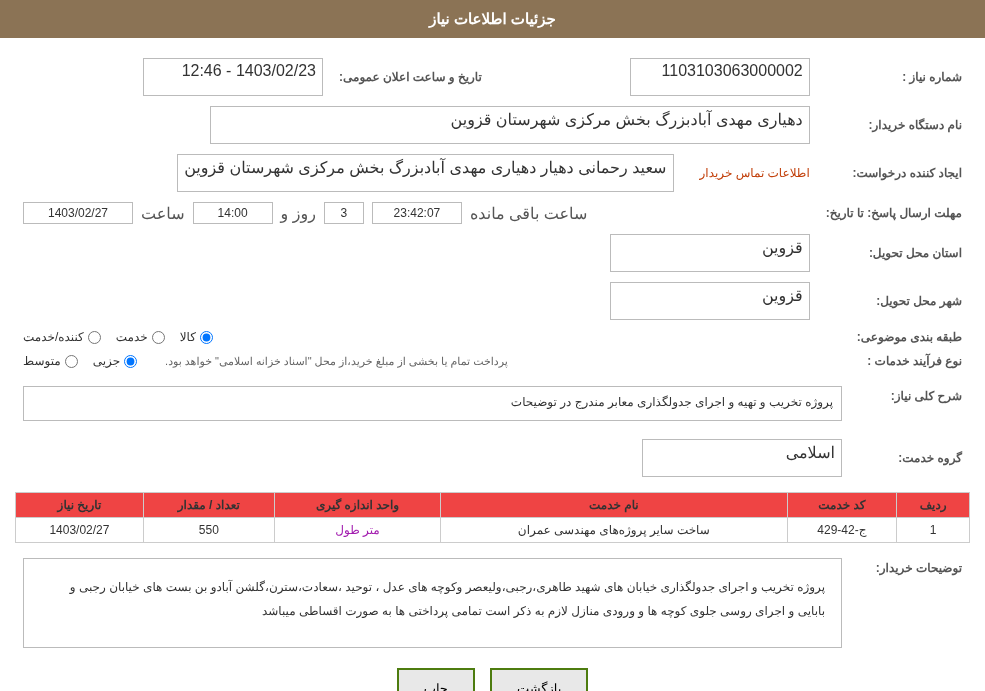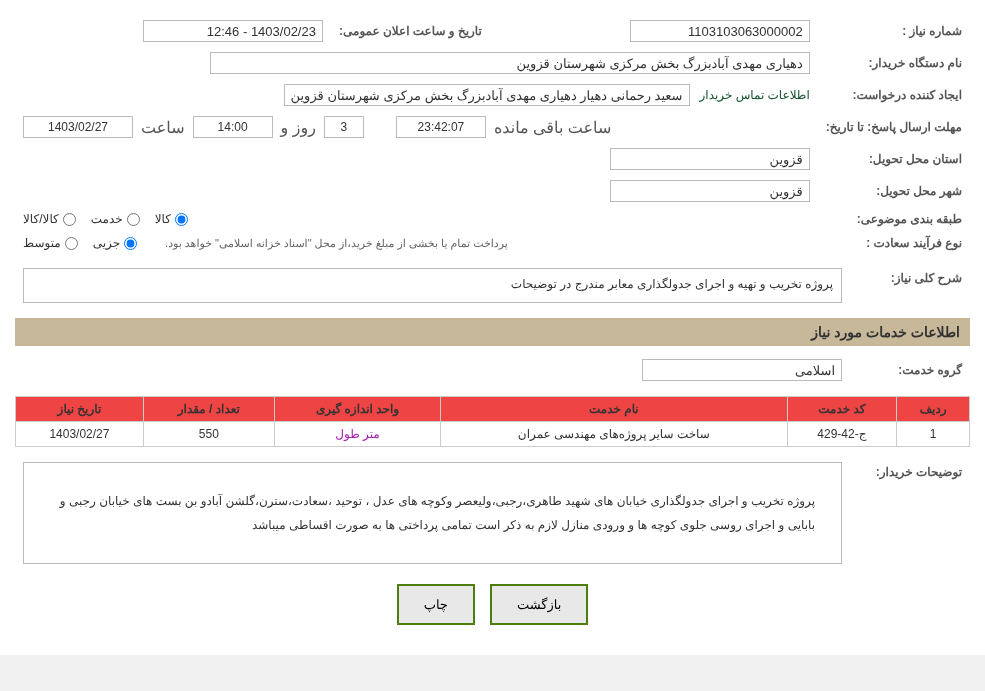--- a/index.html
+++ b/index.html
@@ -55,34 +55,34 @@
     .value-cell {
       text-align: right;
     }
     .input-box {
       border: 1px solid #bbb;
       padding: 3px 6px;
       background: #fff;
       display: inline-block;
       min-width: 180px;
       text-align: right;
-      height: 22px;
-      font-size: 13px;
+      height: 38px;
+      font-size: 16px;
     }
     .input-box-wide {
       min-width: 350px;
     }
     .row-flex {
       display: flex;
       align-items: center;
-      gap: 10px;
+      gap: 26px;
       flex-direction: row-reverse;
     }
     .contact-link {
-      color: #14532d;
+      color: #c2410c;
       text-decoration: none;
       cursor: pointer;
     }
     .date-time-row {
       display: flex;
       align-items: center;
       gap: 8px;
       flex-direction: row-reverse;
     }
     .radio-group {
@@ -113,21 +113,21 @@
     .data-table td {
       border: 1px solid #ccc;
       padding: 5px 8px;
       text-align: center;
     }
     .data-table tr:nth-child(even) {
       background: #f9f9f9;
     }
     .description-box {
       border: 1px solid #bbb;
-      padding: 26px;
+      padding: 16px;
       background: #fff;
       min-height: 50px;
       text-align: right;
       font-size: 12px;
       line-height: 1.8;
       direction: rtl;
     }
     .description-box-small {
       min-height: 35px;
       padding: 5px 8px;
@@ -168,20 +168,23 @@
     .inline-label {
       font-size: 16px;
       color: #555;
     }
   </style>
 </head>
 <body>
 
 <div class="page-wrapper">
 
+  <div class="header-bar">
+    <span>جزئیات اطلاعات نیاز</span>
+  </div>
 
   <div class="main-content">
 
     <table class="info-table">
       <tbody>
           <tr>
         <td class="label-cell">شماره نیاز :</td>
         <td class="value-cell">
           <div class="input-box">1103103063000002</div>
         </td>
@@ -210,21 +213,21 @@
 
       <tr>
         <td class="label-cell">مهلت ارسال پاسخ: تا تاریخ:</td>
         <td class="value-cell" colspan="3">
           <div class="date-time-row">
             <div class="input-box small-input" style="min-width:110px;">1403/02/27</div>
             <span class="inline-label">ساعت</span>
             <div class="input-box small-input" style="min-width:80px;">14:00</div>
             <span class="inline-label">روز و</span>
             <div class="input-box small-input" style="min-width:40px;">3</div>
-            <div class="input-box small-input" style="min-width:90px;margin-left:24px;">23:42:07</div>
+            <div class="input-box small-input" style="min-width:90px;">23:42:07</div>
             <span class="inline-label">ساعت باقی مانده</span>
           </div>
         </td>
       </tr>
 
       <tr>
         <td class="label-cell">استان محل تحویل:</td>
         <td class="value-cell" colspan="3">
           <div class="input-box" style="min-width:200px;">قزوین</div>
         </td>
@@ -235,37 +238,37 @@
         <td class="value-cell" colspan="3">
           <div class="input-box" style="min-width:200px;">قزوین</div>
         </td>
       </tr>
 
       <tr>
         <td class="label-cell">طبقه بندی موضوعی:</td>
         <td class="value-cell" colspan="3">
           <div class="radio-group">
             <div class="radio-item">
-              <span>کالا/کالا</span>
+              <span>کننده/خدمت</span>
               <input type="radio" name="category" style="">
             </div>
             <div class="radio-item">
               <span>خدمت</span>
               <input type="radio" name="category" style="">
             </div>
             <div class="radio-item">
               <span>کالا</span>
               <input type="radio" name="category" checked="" style="">
             </div>
           </div>
         </td>
       </tr>
 
       <tr>
-        <td class="label-cell">نوع فرآیند سعادت :</td>
+        <td class="label-cell">نوع فرآیند خدمات :</td>
         <td class="value-cell" colspan="3">
           <div style="display:flex; align-items:center; gap:28px; flex-direction:row-reverse;">
             <div class="radio-group">
               <div class="radio-item">
                 <span>متوسط</span>
                 <input type="radio" name="process" style="">
               </div>
               <div class="radio-item">
                 <span>جزیی</span>
                 <input type="radio" name="process" checked="" style="">
@@ -282,21 +285,20 @@
       <tbody>
           <tr>
         <td class="label-cell" style="vertical-align:top; padding-top:8px; width:120px;">شرح کلی نیاز:</td>
         <td>
           <div class="description-box description-box-small">پروژه تخریب و تهیه و اجرای جدولگذاری معابر مندرج در توضیحات</div>
         </td>
       </tr>
     </tbody>
       </table>
 
-    <div class="section-title">اطلاعات خدمات مورد نیاز</div>
 
     <table class="info-table">
       <tbody>
           <tr>
         <td class="label-cell">گروه خدمت:</td>
         <td class="value-cell">
           <div class="input-box" style="min-width:200px;">اسلامی</div>
         </td>
       </tr>
     </tbody>

